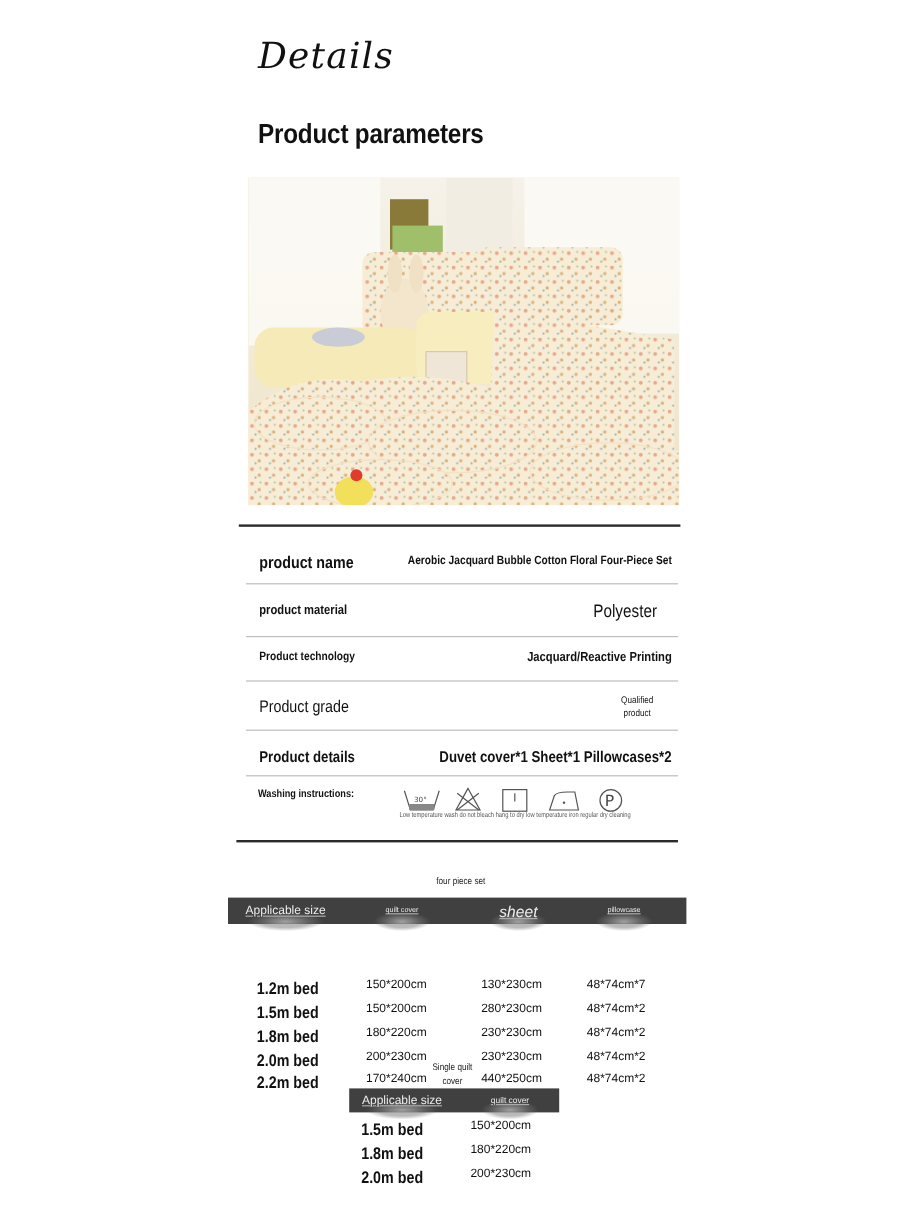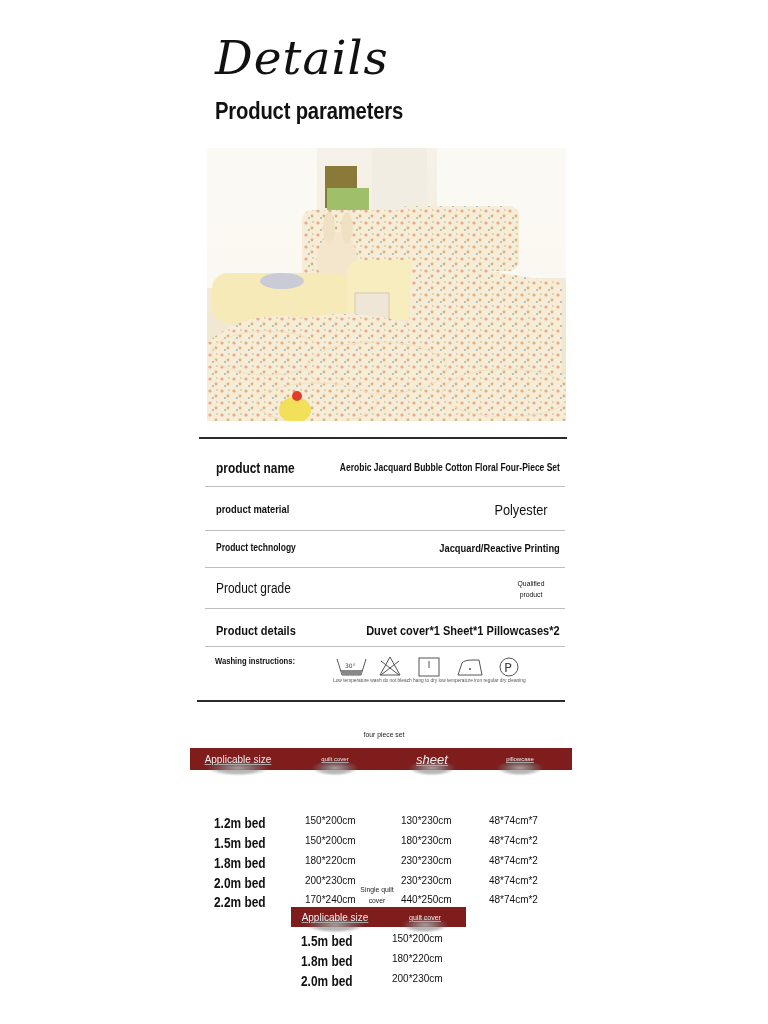--- a/index.html
+++ b/index.html
@@ -1,29 +1,29 @@
 <!DOCTYPE html>
 <html><head>
 <meta charset="utf-8">
 <style>
   html, body { margin: 0; padding: 0; background: #ffffff; }
   body { width: 768px; height: 1024px; position: relative; overflow: hidden; font-family: "Liberation Sans", sans-serif; color: #111; }
   .abs { position: absolute; }
-  .details-title { left: 215px; top: 30px; font-family: "DejaVu Serif", serif; font-style: italic; font-size: 47px; letter-spacing: 1px; color: #111; font-weight: normal; }
+  .details-title { left: 215px; top: 30px; font-family: "DejaVu Serif", serif; font-style: italic; font-size: 30px; letter-spacing: 1px; color: #111; font-weight: normal; }
   .section-title { left: 215px; top: 98px; font-family: "Liberation Sans", sans-serif; font-size: 23px; font-weight: bold; transform: scaleX(0.88); transform-origin: left top; letter-spacing: -0.2px; }
   .photo { left: 207px; top: 148px; width: 359px; height: 273px; overflow: hidden; background: #f4ead0; }
   .rule-thick { height: 2px; background: #2b2b2b; }
   .rule-thin { height: 1px; background: #bdbdbd; }
   .param-label, .param-value { font-family: "Liberation Sans", sans-serif; white-space: nowrap; color: #111; transform-origin: left center; }
   .cond { transform: scaleX(0.85); }
   .param-value.right { text-align: right; transform-origin: right center; }
   .wash-icons { left: 333px; top: 655px; width: 200px; height: 26px; }
   .wash-caption { left: 333px; top: 677px; font-size: 6px; color: #555; white-space: nowrap; transform: scaleX(0.8); transform-origin: left top; }
   .table-caption { font-size: 8px; color: #222; text-align: center; transform: scaleX(0.85); }
-  .table-head { background: #7f1d1d; color: #fff; }
+  .table-head { background: #404040; color: #fff; }
   .th { position: absolute; top: 0; height: 100%; display: flex; align-items: center; justify-content: center; color: #eee; white-space: nowrap; }
   .th .glow { position: absolute; bottom: -6px; left: 50%; width: 80%; height: 16px; transform: translateX(-50%); background: radial-gradient(ellipse at center, rgba(170,170,170,0.9) 0%, rgba(120,120,120,0.5) 45%, rgba(0,0,0,0) 70%); border-radius: 50%; }
   .th span { position: relative; text-decoration: underline; text-decoration-color: #aaa; }
   .cell-size { font-weight: bold; font-size: 14px; transform: scaleX(0.85); transform-origin: left center; white-space: nowrap; }
   .cell { font-size: 10px; white-space: nowrap; color: #111; }
 </style>
 </head>
 <body>
 
 <div class="abs details-title">Details</div>
@@ -158,21 +158,21 @@
 <div class="abs" style="left:190px; top:815px; width:382px;">
   <div style="position:relative; height:20px;">
     <span class="abs cell-size" style="left:24px; top:0;">1.2m bed</span>
     <span class="abs cell" style="left:115px; top:0;">150*200cm</span>
     <span class="abs cell" style="left:211px; top:0;">130*230cm</span>
     <span class="abs cell" style="left:299px; top:0;">48*74cm*7</span>
   </div>
   <div style="position:relative; height:20px;">
     <span class="abs cell-size" style="left:24px; top:0;">1.5m bed</span>
     <span class="abs cell" style="left:115px; top:0;">150*200cm</span>
-    <span class="abs cell" style="left:211px; top:0;">180*230cm</span>
+    <span class="abs cell" style="left:211px; top:0;">280*230cm</span>
     <span class="abs cell" style="left:299px; top:0;">48*74cm*2</span>
   </div>
   <div style="position:relative; height:20px;">
     <span class="abs cell-size" style="left:24px; top:0;">1.8m bed</span>
     <span class="abs cell" style="left:115px; top:0;">180*220cm</span>
     <span class="abs cell" style="left:211px; top:0;">230*230cm</span>
     <span class="abs cell" style="left:299px; top:0;">48*74cm*2</span>
   </div>
   <div style="position:relative; height:19px;">
     <span class="abs cell-size" style="left:24px; top:0;">2.0m bed</span>

